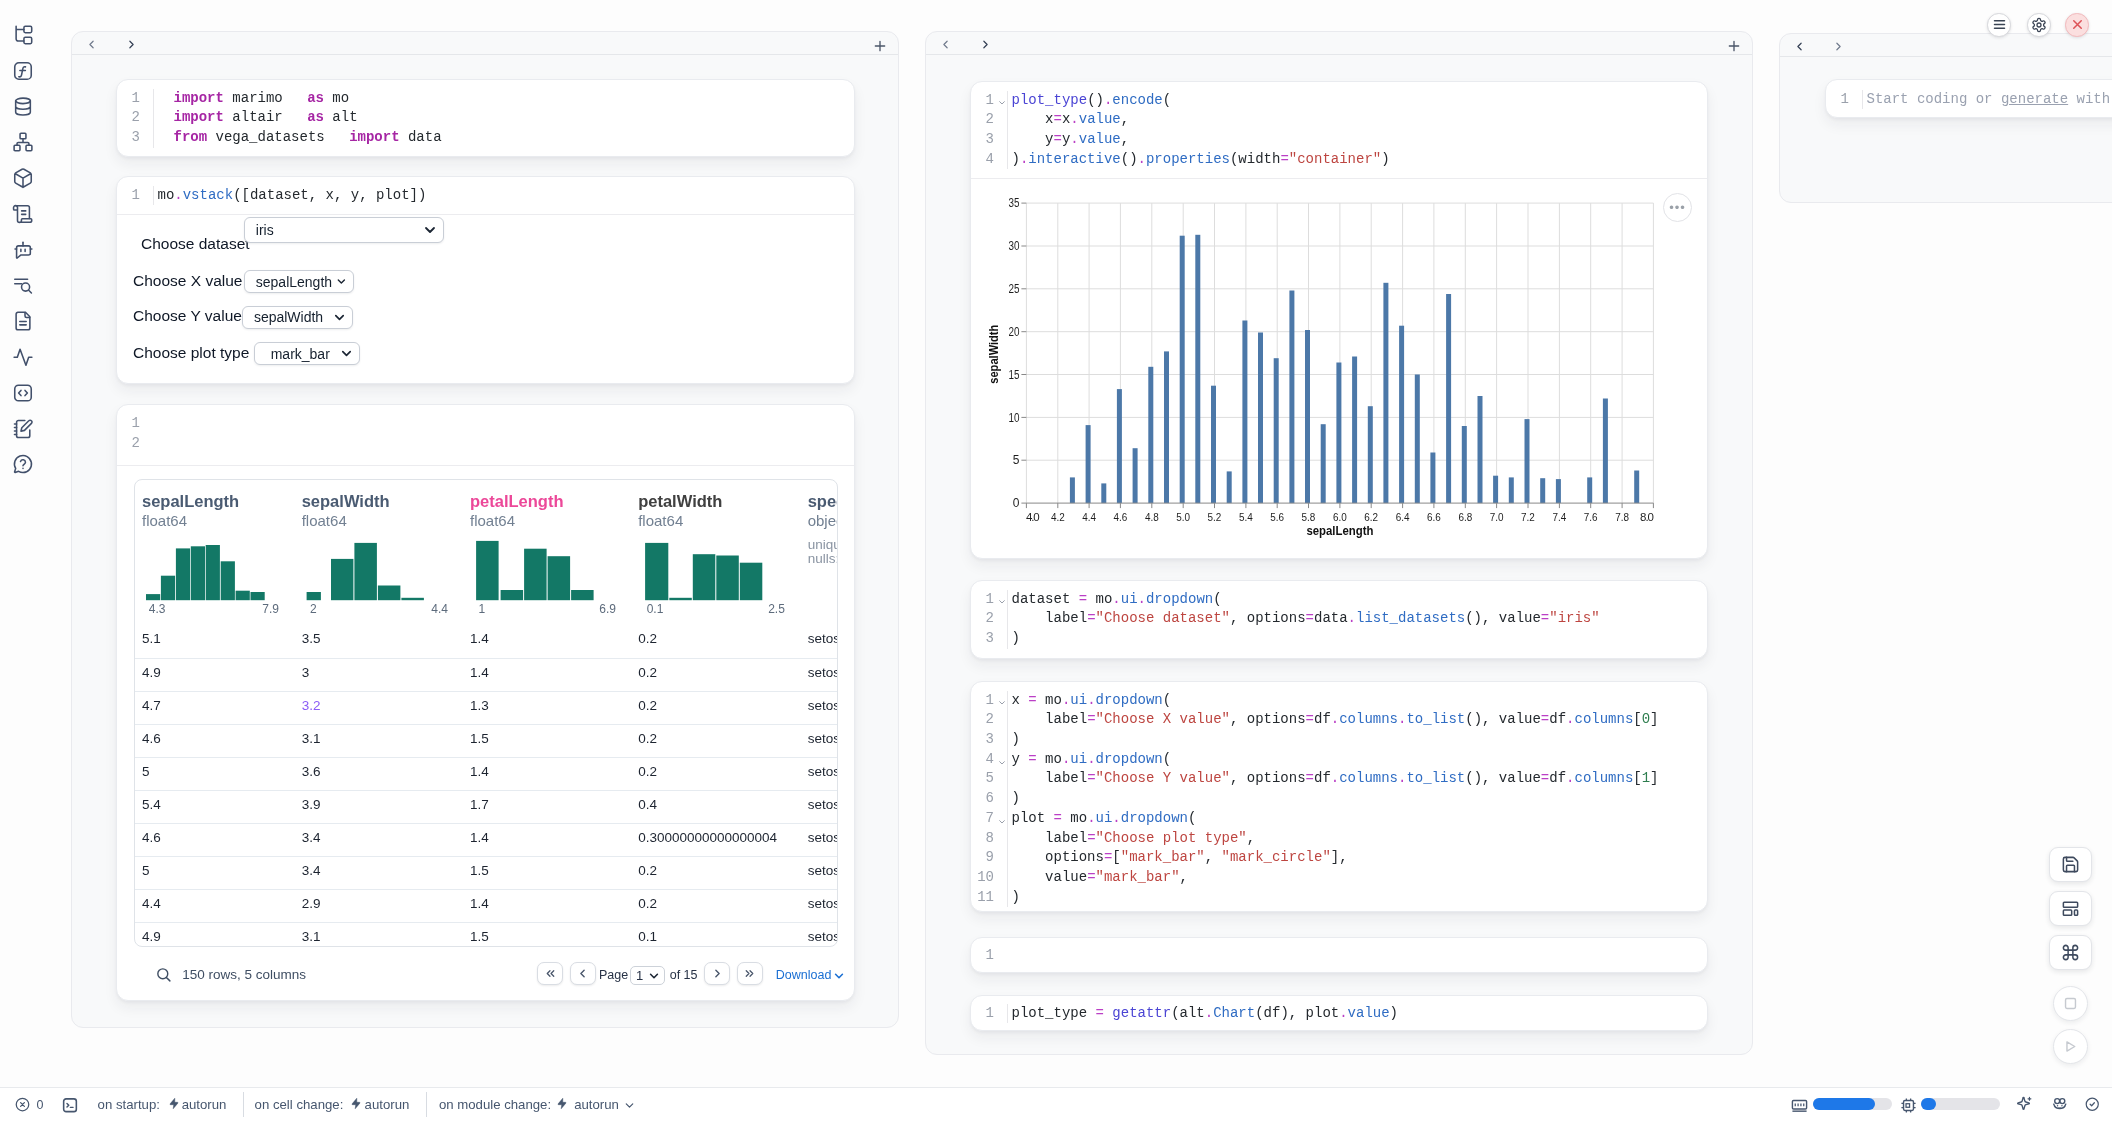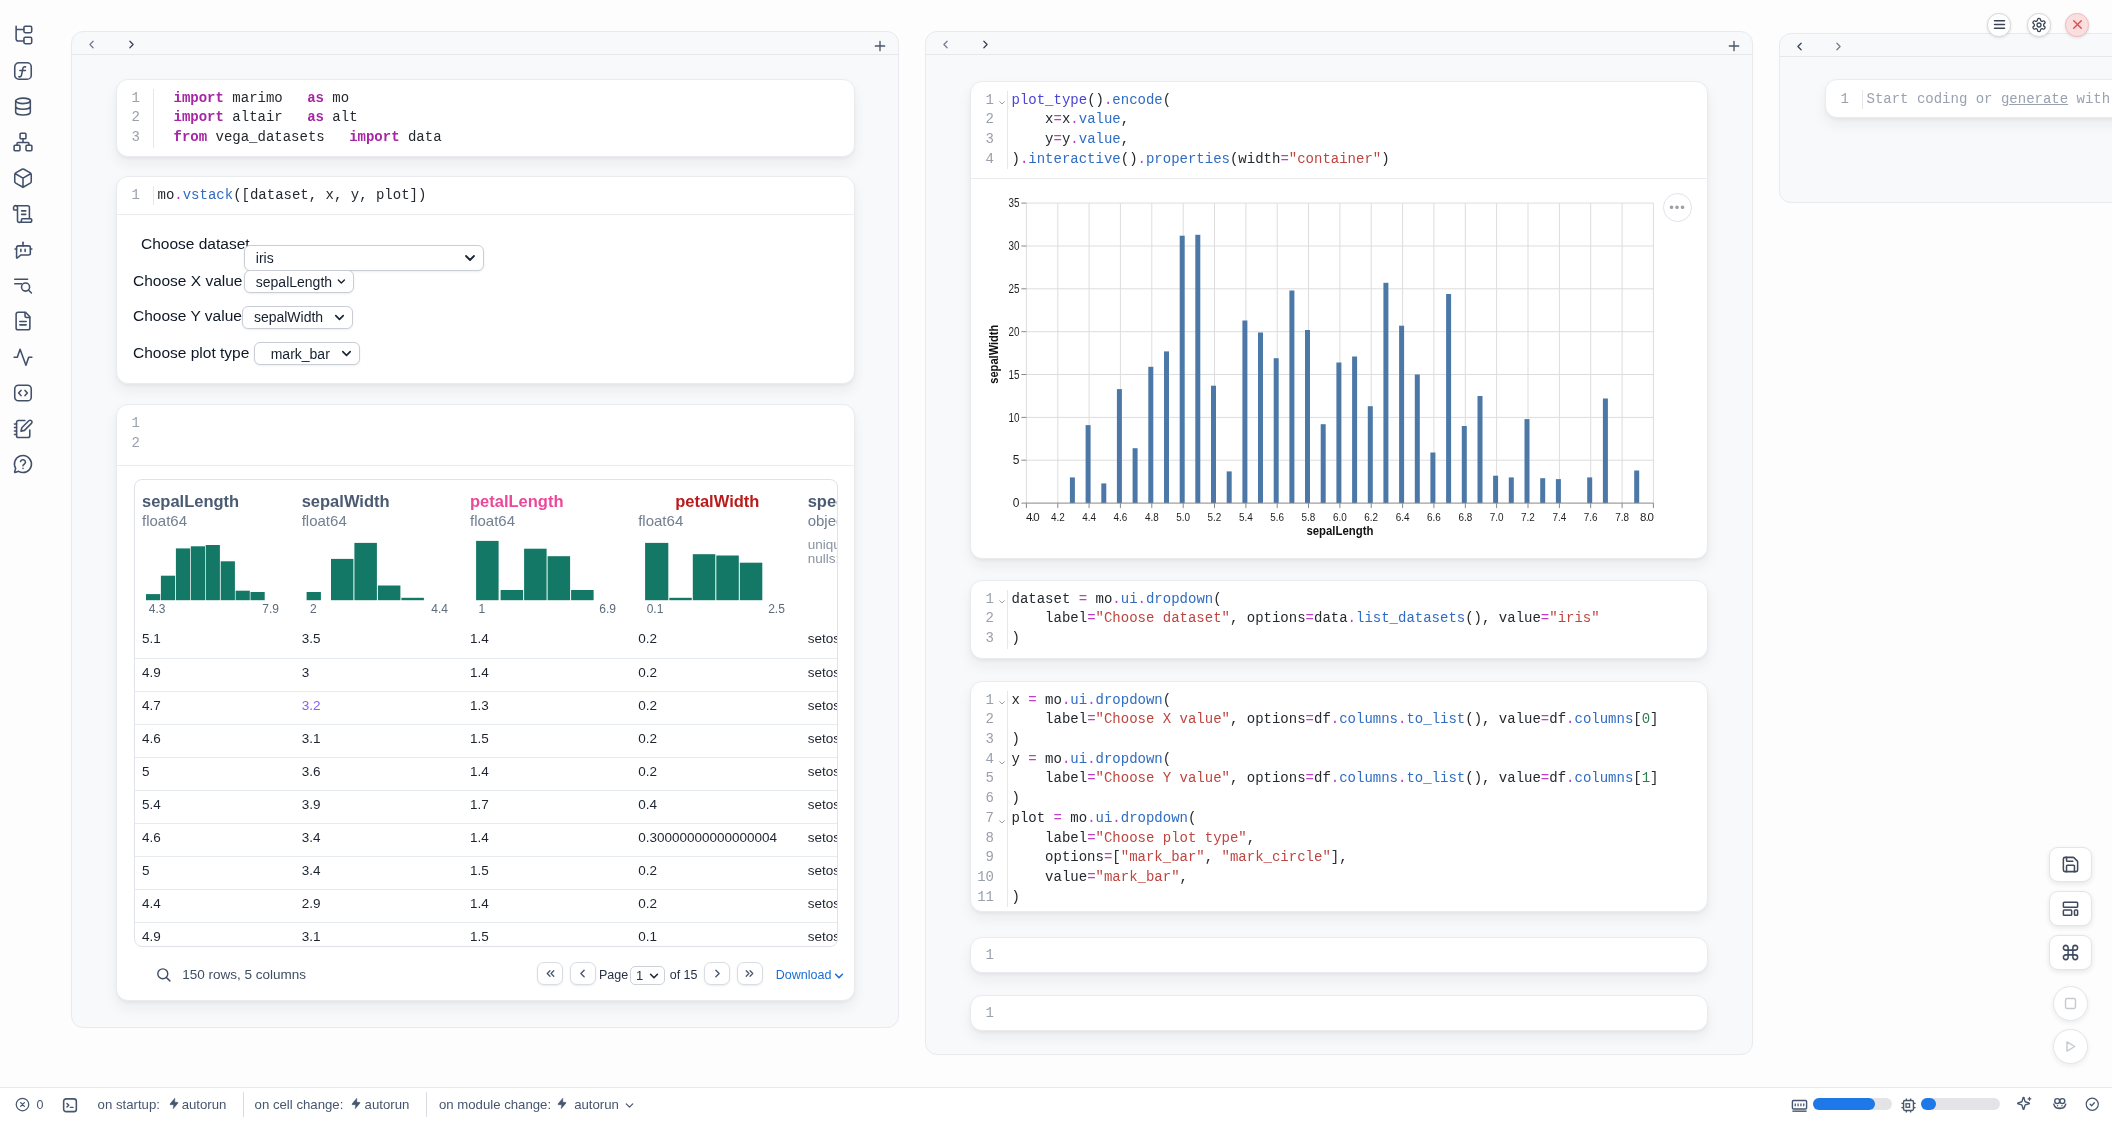--- a/index.html
+++ b/index.html
@@ -127,21 +127,21 @@
   <div class="code" style="border-bottom:1px solid #ececef;">
     <div class="ln">1</div>
     <div class="src">mo<span class="o">.</span><span class="b">vstack</span>([dataset, x, y, plot])</div>
   </div>
   <div class="abs" style="left:16px; top:57.5px; font-size:15.5px; color:#0e1726;">
     <div style="position:absolute; left:8px; top:0; white-space:nowrap;">Choose dataset</div>
     <div style="position:absolute; left:0; top:37px; white-space:nowrap;">Choose X value</div>
     <div style="position:absolute; left:0; top:72px; white-space:nowrap;">Choose Y value</div>
     <div style="position:absolute; left:0; top:109px; white-space:nowrap;">Choose plot type</div>
   </div>
-  <div class="sel" style="left:126.8px; top:68px; width:240px; height:25.8px;">
+  <div class="sel" style="left:126.8px; top:40px; width:200px; height:25.8px;">
         <span>iris</span>
         <svg class="ic chev" width="14" height="14" viewBox="0 0 14 14">
           <path d="M3 5l4 4 4-4" fill="none" stroke="#1b2533" stroke-width="1.8" stroke-linecap="round" stroke-linejoin="round"></path>
         </svg>
       </div>
   <div class="sel" style="left:126.8px; top:93.2px; width:110px; height:23px;">
         <span>sepalLength</span>
         <svg class="ic chev" width="13" height="13" viewBox="0 0 14 14">
           <path d="M3 5l4 4 4-4" fill="none" stroke="#1b2533" stroke-width="1.8" stroke-linecap="round" stroke-linejoin="round"></path>
         </svg>
@@ -164,21 +164,21 @@
   <div class="code" style="border-bottom:1px solid #ececef; padding-top:9.6px; padding-bottom:11px;">
     <div class="ln">1<br>2</div>
   </div>
   <div id="dftable" class="abs" style="left:17px; top:74.8px; width:704px; height:468px; background:#fff; border:1px solid #dfe3e8; border-radius:8px; overflow:hidden;">
         <div style="position:absolute;left:7.0px;top:12px;font-size:16.5px;font-weight:bold;color:#4a5b72;white-space:nowrap;">sepalLength</div>
         <div style="position:absolute;left:7.0px;top:31.5px;font-size:15px;color:#728092;white-space:nowrap;">float64</div>
         <div style="position:absolute;left:166.7px;top:12px;font-size:16.5px;font-weight:bold;color:#4a5b72;white-space:nowrap;">sepalWidth</div>
         <div style="position:absolute;left:166.7px;top:31.5px;font-size:15px;color:#728092;white-space:nowrap;">float64</div>
         <div style="position:absolute;left:335.0px;top:12px;font-size:16.5px;font-weight:bold;color:#ec4899;white-space:nowrap;">petalLength</div>
         <div style="position:absolute;left:335.0px;top:31.5px;font-size:15px;color:#728092;white-space:nowrap;">float64</div>
-        <div style="position:absolute;left:503.2px;top:12px;font-size:16.5px;font-weight:bold;color:#b91c1c;white-space:nowrap;margin-left:37px;">petalWidth</div>
+        <div style="position:absolute;left:503.2px;top:12px;font-size:16.5px;font-weight:bold;color:#404040;white-space:nowrap;">petalWidth</div>
         <div style="position:absolute;left:503.2px;top:31.5px;font-size:15px;color:#728092;white-space:nowrap;">float64</div>
         <div style="position:absolute;left:672.7px;top:12px;font-size:16.5px;font-weight:bold;color:#4a5b72;white-space:nowrap;">species</div>
         <div style="position:absolute;left:672.7px;top:31.5px;font-size:15px;color:#728092;white-space:nowrap;">object</div>
         <div style="position:absolute;left:672.7px;top:57px;font-size:13.5px;color:#8a94a2;white-space:nowrap;">unique</div>
         <div style="position:absolute;left:672.7px;top:71px;font-size:13.5px;color:#8a94a2;white-space:nowrap;">nulls:</div>
         <svg style="position:absolute;left:0;top:0;display:block;" width="704" height="140" viewBox="0 0 704 140">
           <g fill="#137866">
             <rect x="11.0" y="114.1" width="14.2" height="6.1"></rect>
             <rect x="25.9" y="95.7" width="14.2" height="24.5"></rect>
             <rect x="40.9" y="68.4" width="14.2" height="51.8"></rect>
@@ -459,20 +459,21 @@
 
 <div class="cell" style="left:970px; top:936.6px; width:738px; height:36px;">
   <div class="code" style="padding-top:8px; padding-bottom:8px;">
     <div class="ln">1</div>
   </div>
 </div>
 
 <div class="cell" style="left:970px; top:994.5px; width:738px; height:36px;">
   <div class="code" style="padding-top:8px; padding-bottom:8px;">
     <div class="ln">1</div>
+    <div class="src">plot_type <span class="o">=</span> <span class="i">getattr</span>(alt<span class="o">.</span><span class="b">Chart</span>(df), plot<span class="o">.</span><span class="b">value</span>)</div>
   </div>
 </div>
 
 <div class="panel" style="left:1779px; top:33px; width:790px; height:170px;">
   <div class="phead">
         <svg class="ic harrow" style="left:13px;" width="13" height="13" viewBox="0 0 24 24">
           <path d="M15 18l-6-6 6-6" fill="none" stroke="#333f54" stroke-width="2.2" stroke-linecap="round" stroke-linejoin="round"></path>
         </svg>
         <svg class="ic harrow" style="left:52px;" width="13" height="13" viewBox="0 0 24 24">
           <path d="M9 18l6-6-6-6" fill="none" stroke="#707a8c" stroke-width="2.2" stroke-linecap="round" stroke-linejoin="round"></path>

